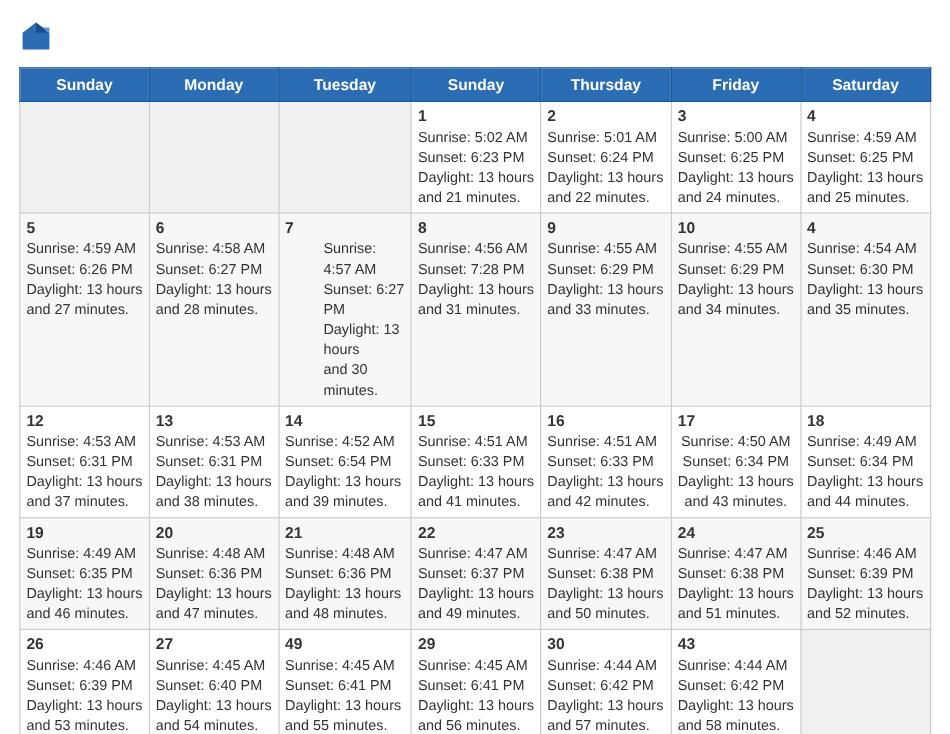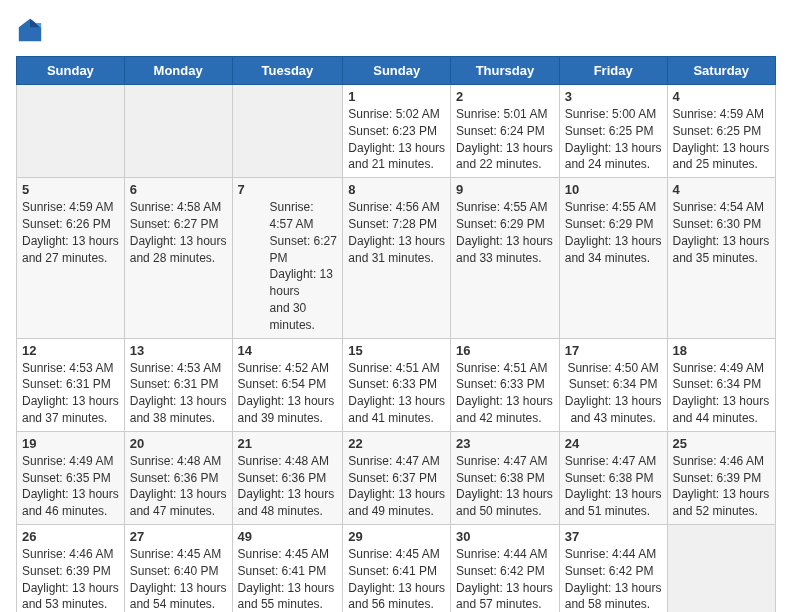--- a/index.html
+++ b/index.html
@@ -347,21 +347,21 @@
 and 56 minutes.</div>
           </td>
           <td>
             <div class="day-num">30</div>
             <div class="day-info" style="white-space: pre-line;">Sunrise: 4:44 AM
 Sunset: 6:42 PM
 Daylight: 13 hours
 and 57 minutes.</div>
           </td>
           <td>
-            <div class="day-num">37</div>
+            <div class="day-num">43</div>
             <div class="day-info" style="white-space: pre-line;">Sunrise: 4:44 AM
 Sunset: 6:42 PM
 Daylight: 13 hours
 and 58 minutes.</div>
           </td>
           <td class="empty"></td>
         </tr>
       </tbody>
   </table>
 </div>

